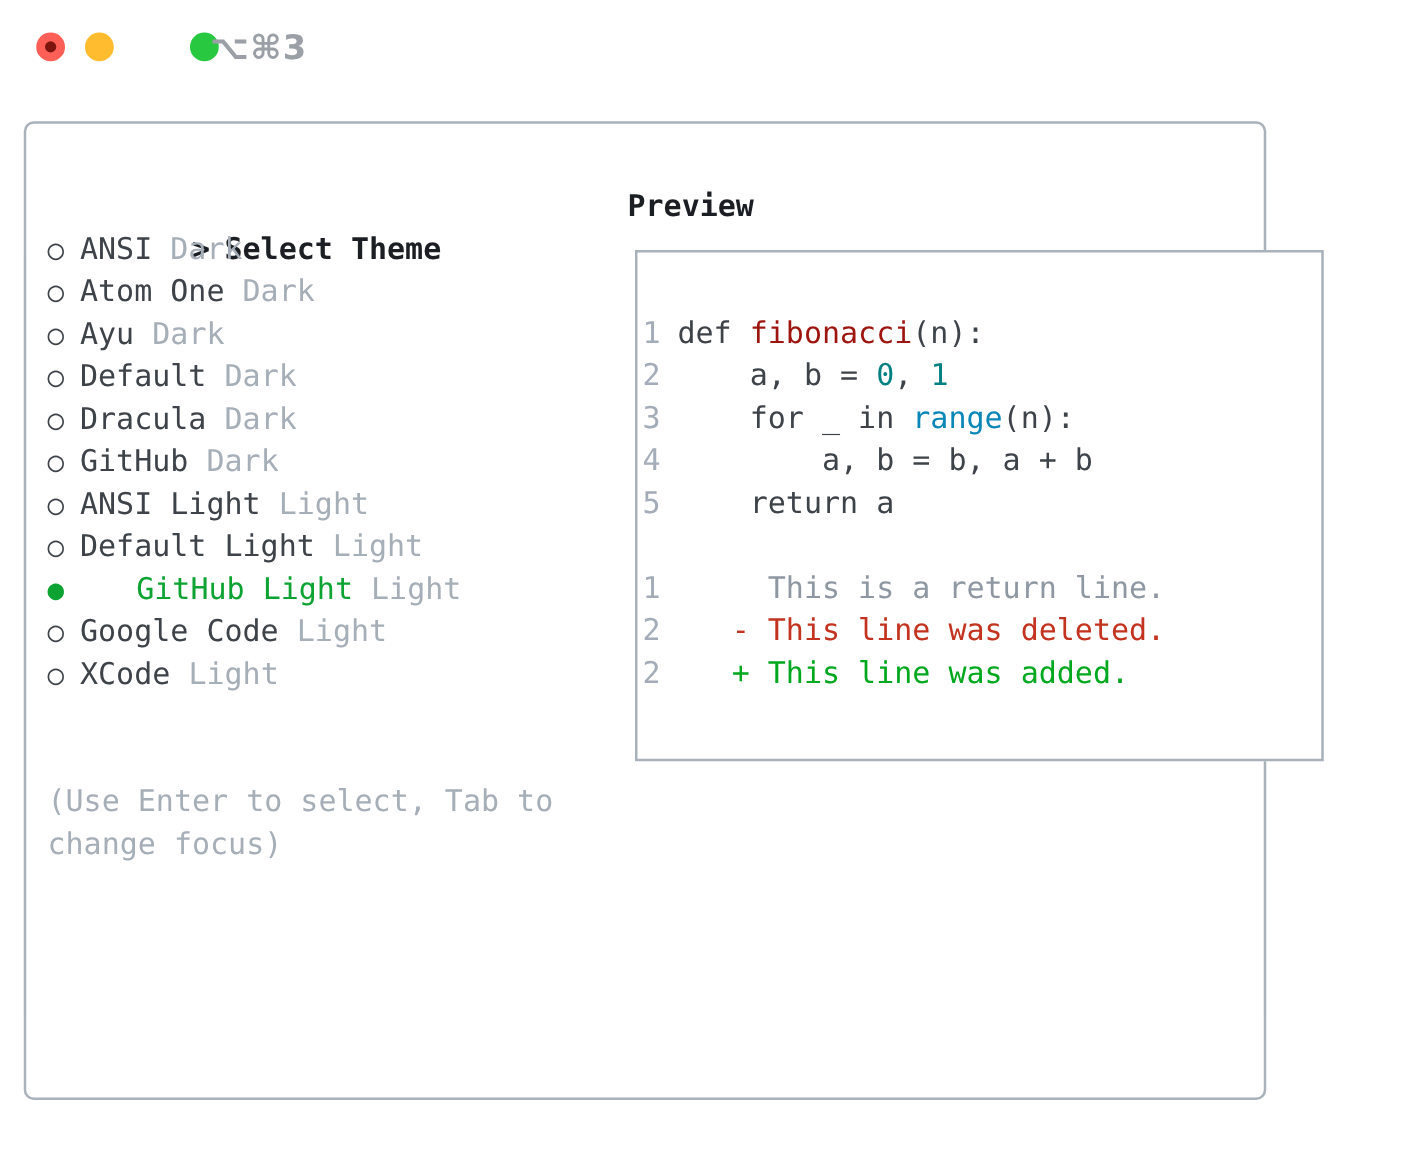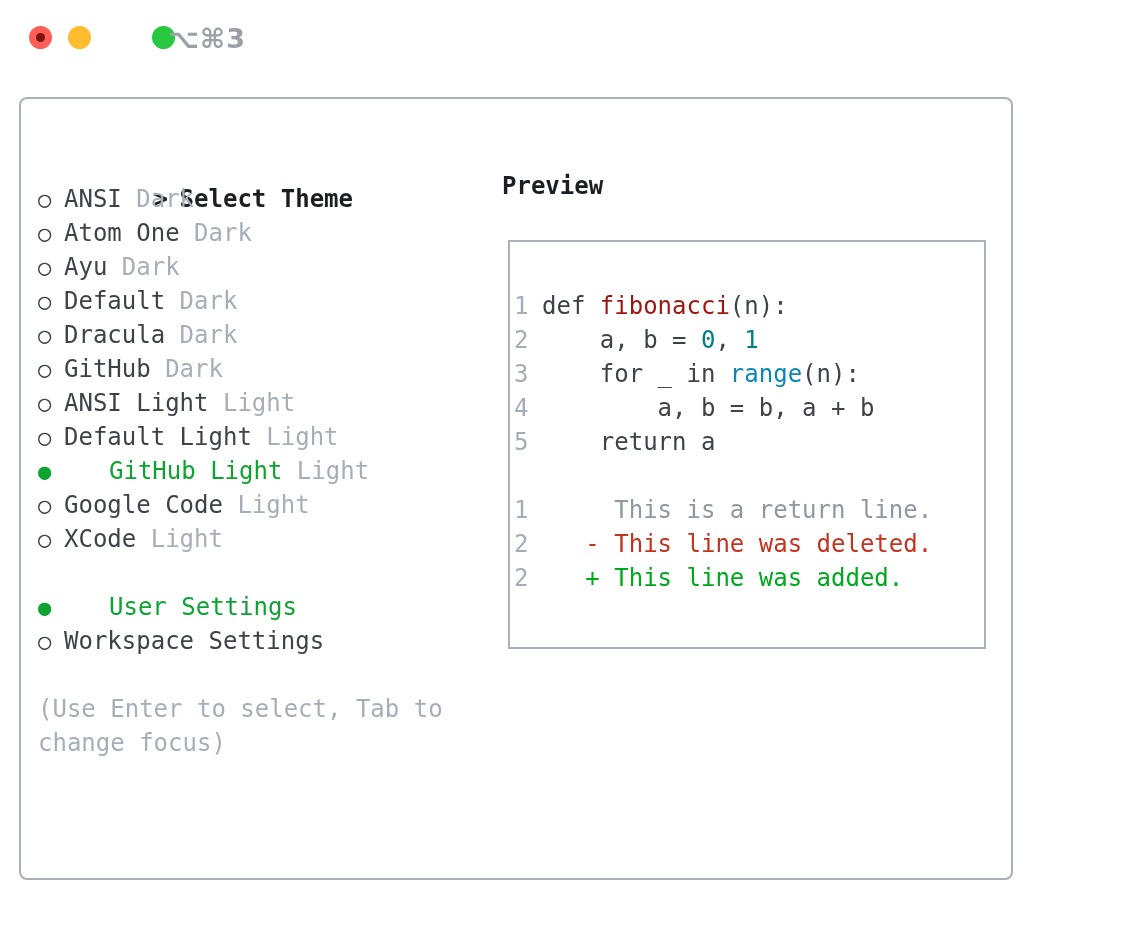--- a/index.html
+++ b/index.html
@@ -45,25 +45,25 @@
   .row{height:34px;line-height:34px;font-size:24px;white-space:pre;color:var(--text-dark);}
   .row .mk{display:inline-block;width:26px;font-size:22px;color:var(--text-dark);}
   .row .mk.sel{color:var(--accent-green);}
   .row .mk.prompt{color:var(--heading-black);font-weight:bold;font-size:24px;}
   .heading{color:var(--heading-black);font-weight:bold;}
   .green{color:var(--accent-green);margin-left:45px;}
   .muted{color:var(--muted-gray);}
   .spacer{height:34px;}
   .hint{color:var(--muted-gray);}
   
-  .preview-title{position:absolute;left:481px;top:49px;height:34px;line-height:34px;font-size:24px;color:var(--heading-black);font-weight:bold;margin-top:21px;}
+  .preview-title{position:absolute;left:481px;top:49px;height:34px;line-height:34px;font-size:24px;color:var(--heading-black);font-weight:bold;}
   .preview-box{
-    position:absolute;left:487px;top:101px;width:478px;height:409px;
+    position:absolute;left:487px;top:101px;width:551px;height:409px;
     border:2px solid var(--border-gray);background:#ffffff;box-sizing:border-box;
-    padding:47px 0 0 4px;overflow:hidden;margin-top:40px;
+    padding:47px 0 0 4px;overflow:hidden;
   }
   .code-row{height:34px;line-height:34px;font-size:24px;white-space:pre;}
   .code-row .ln{display:inline-block;width:12px;margin-right:16px;text-align:right;color:var(--line-number-gray);}
   .c-p{color:var(--text-dark);}
   .c-title{color:var(--code-title-red);}
   .c-num{color:var(--code-number-teal);}
   .c-b{color:var(--code-builtin-blue);}
   .c-ctx{color:var(--context-gray);}
   .c-del{color:var(--deleted-red);}
   .c-add{color:var(--added-green);}
@@ -94,24 +94,20 @@
           <div class="row"><span class="mk">○</span><span>Default</span> <span class="muted">Dark</span></div>
           <div class="row"><span class="mk">○</span><span>Dracula</span> <span class="muted">Dark</span></div>
           <div class="row"><span class="mk">○</span><span>GitHub</span> <span class="muted">Dark</span></div>
           <div class="row"><span class="mk">○</span><span>ANSI Light</span> <span class="muted">Light</span></div>
           <div class="row"><span class="mk">○</span><span>Default Light</span> <span class="muted">Light</span></div>
           <div class="row"><span class="mk sel">●</span><span class="green">GitHub Light</span> <span class="muted">Light</span></div>
           <div class="row"><span class="mk">○</span><span>Google Code</span> <span class="muted">Light</span></div>
           <div class="row"><span class="mk">○</span><span>XCode</span> <span class="muted">Light</span></div>
         </div>
       <div class="spacer"></div>
-      <div>
-          <div class="row"><span class="mk sel">●</span><span class="green">User Settings</span></div>
-          <div class="row"><span class="mk">○</span><span>Workspace Settings</span></div>
-        </div>
       <div class="spacer"></div>
       <div class="row hint">(Use Enter to select, Tab to</div>
       <div class="row hint">change focus)</div>
     </div>
 
     <div class="preview-title">Preview</div>
 
     <div class="preview-box">
       <div>
           <div class="code-row"><span class="ln">1</span><span class="c-p">def </span><span class="c-title">fibonacci</span><span class="c-p">(n):</span></div>

